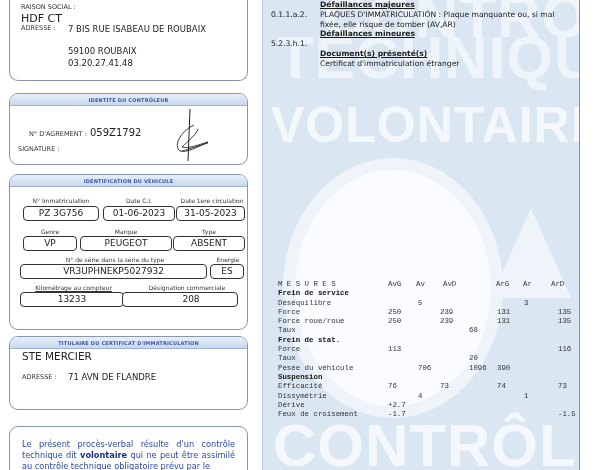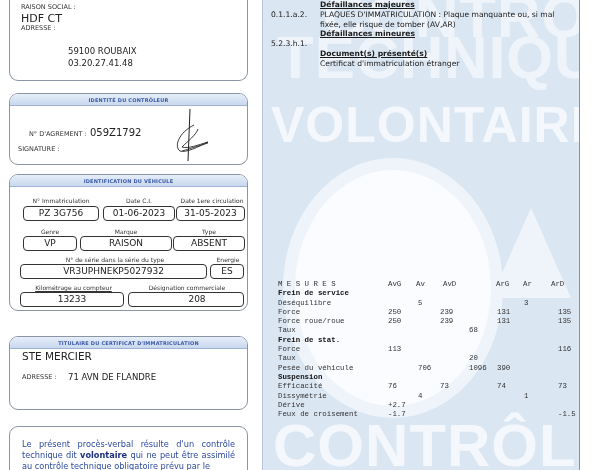--- a/index.html
+++ b/index.html
@@ -30,21 +30,21 @@
   #p-centre .tel { position: absolute; left: 58px; top: 64px; }
 
   
   #p-ctrl { top: 93px; height: 72px; }
   #p-ctrl .ag-lbl { position: absolute; left: 8px; top: 36px; margin-left: 11px; }
   #p-ctrl .ag-val { position: absolute; left: 80px; top: 33px; font-size: 10px; }
   #p-ctrl .sig-lbl { position: absolute; left: 8px; top: 51px; }
   #p-ctrl .sig { position: absolute; left: 158px; top: 13px; width: 60px; height: 55px; }
 
   
-  #p-veh { top: 174px; height: 137px; }
+  #p-veh { top: 174px; height: 156px; }
   .f-lbl { position: absolute; font-size: 6px; color: #333; text-align: center; white-space: nowrap; }
   .f-box {
     position: absolute; height: 15px; border: 1px solid #333; border-radius: 4px;
     font-size: 9px; text-align: center; line-height: 13px; background: #fff;
   }
 
   
   #p-tit { top: 336px; height: 74px; }
   #p-tit .name { position: absolute; left: 12px; top: 13px; font-size: 10.5px; }
   #p-tit .adr-lbl { position: absolute; left: 12px; top: 36px; }
@@ -95,20 +95,21 @@
   .m-row span { position: absolute; top: 0; }
   .m-sec { font-weight: bold; color: #111; }
 </style>
 </head>
 <body>
 
 <div class="panel" id="p-centre">
   <span class="lbl rs-lbl">RAISON SOCIAL :</span>
   <span class="val rs-val">HDF CT</span>
   <span class="lbl adr-lbl">ADRESSE :</span>
+  <span class="val adr-val">7 BIS RUE ISABEAU DE ROUBAIX</span>
   <span class="val city">59100 ROUBAIX</span>
   <span class="val tel">03.20.27.41.48</span>
 </div>
 
 <div class="panel" id="p-ctrl">
   <div class="panel-head">IDENTITÉ DU CONTRÔLEUR</div>
   <span class="lbl ag-lbl">N° D'AGREMENT :</span>
   <span class="val ag-val">059Z1792</span>
   <span class="lbl sig-lbl">SIGNATURE :</span>
   <svg class="sig" viewBox="0 0 60 55">
@@ -124,33 +125,33 @@
   <span class="f-lbl" style="left:13px;top:22px;width:76px;">N° Immatriculation</span>
   <div class="f-box" style="left:13px;top:31px;width:76px;">PZ 3G756</div>
   <span class="f-lbl" style="left:93px;top:22px;width:72px;">Date C.I.</span>
   <div class="f-box" style="left:93px;top:31px;width:72px;">01-06-2023</div>
   <span class="f-lbl" style="left:165px;top:22px;width:74px;">Date 1ere circulation</span>
   <div class="f-box" style="left:166px;top:31px;width:69px;">31-05-2023</div>
 
   <span class="f-lbl" style="left:13px;top:53px;width:54px;">Genre</span>
   <div class="f-box" style="left:13px;top:61px;width:54px;">VP</div>
   <span class="f-lbl" style="left:70px;top:53px;width:92px;">Marque</span>
-  <div class="f-box" style="left:70px;top:61px;width:92px;">RAISON</div>
+  <div class="f-box" style="left:70px;top:61px;width:92px;">PEUGEOT</div>
   <span class="f-lbl" style="left:163px;top:53px;width:72px;">Type</span>
   <div class="f-box" style="left:163px;top:61px;width:72px;">ABSENT</div>
 
   <span class="f-lbl" style="left:13px;top:81px;width:184px;">N° de série dans la série du type</span>
   <div class="f-box" style="left:10px;top:89px;width:187px;">VR3UPHNEKP5027932</div>
   <span class="f-lbl" style="left:200px;top:81px;width:36px;">Energie</span>
   <div class="f-box" style="left:200px;top:89px;width:34px;">ES</div>
 
   <span class="f-lbl" style="left:10px;top:109px;width:107px;text-decoration:underline;">Kilométrage au compteur</span>
   <div class="f-box" style="left:10px;top:117px;width:104px;">13233</div>
   <span class="f-lbl" style="left:118px;top:109px;width:118px;">Désignation commerciale</span>
-  <div class="f-box" style="left:118px;top:117px;width:116px;padding-left:22px;">208</div>
+  <div class="f-box" style="left:112px;top:117px;width:116px;padding-left:22px;">208</div>
 </div>
 
 <div class="panel" id="p-tit">
   <div class="panel-head">TITULAIRE DU CERTIFICAT D'IMMATRICULATION</div>
   <span class="val name">STE MERCIER</span>
   <span class="lbl adr-lbl">ADRESSE :</span>
   <span class="val adr-val">71 AVN DE FLANDRE</span>
 </div>
 
 <div class="panel" id="p-note">

